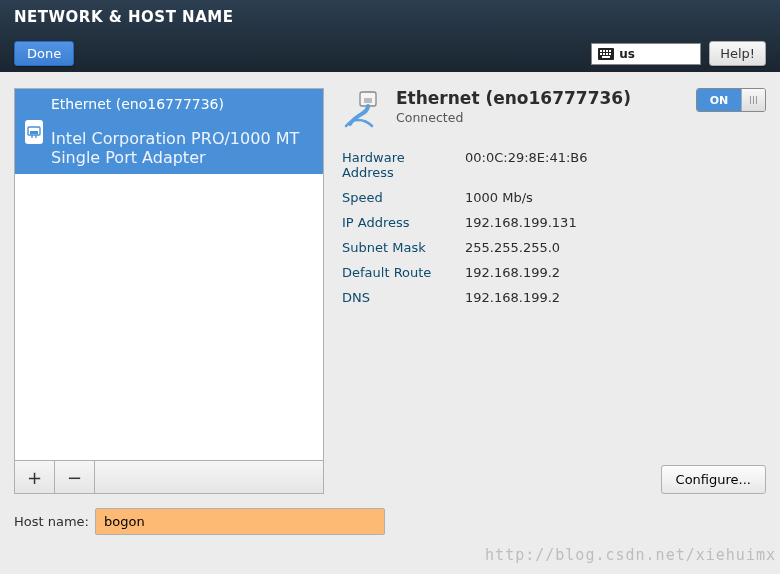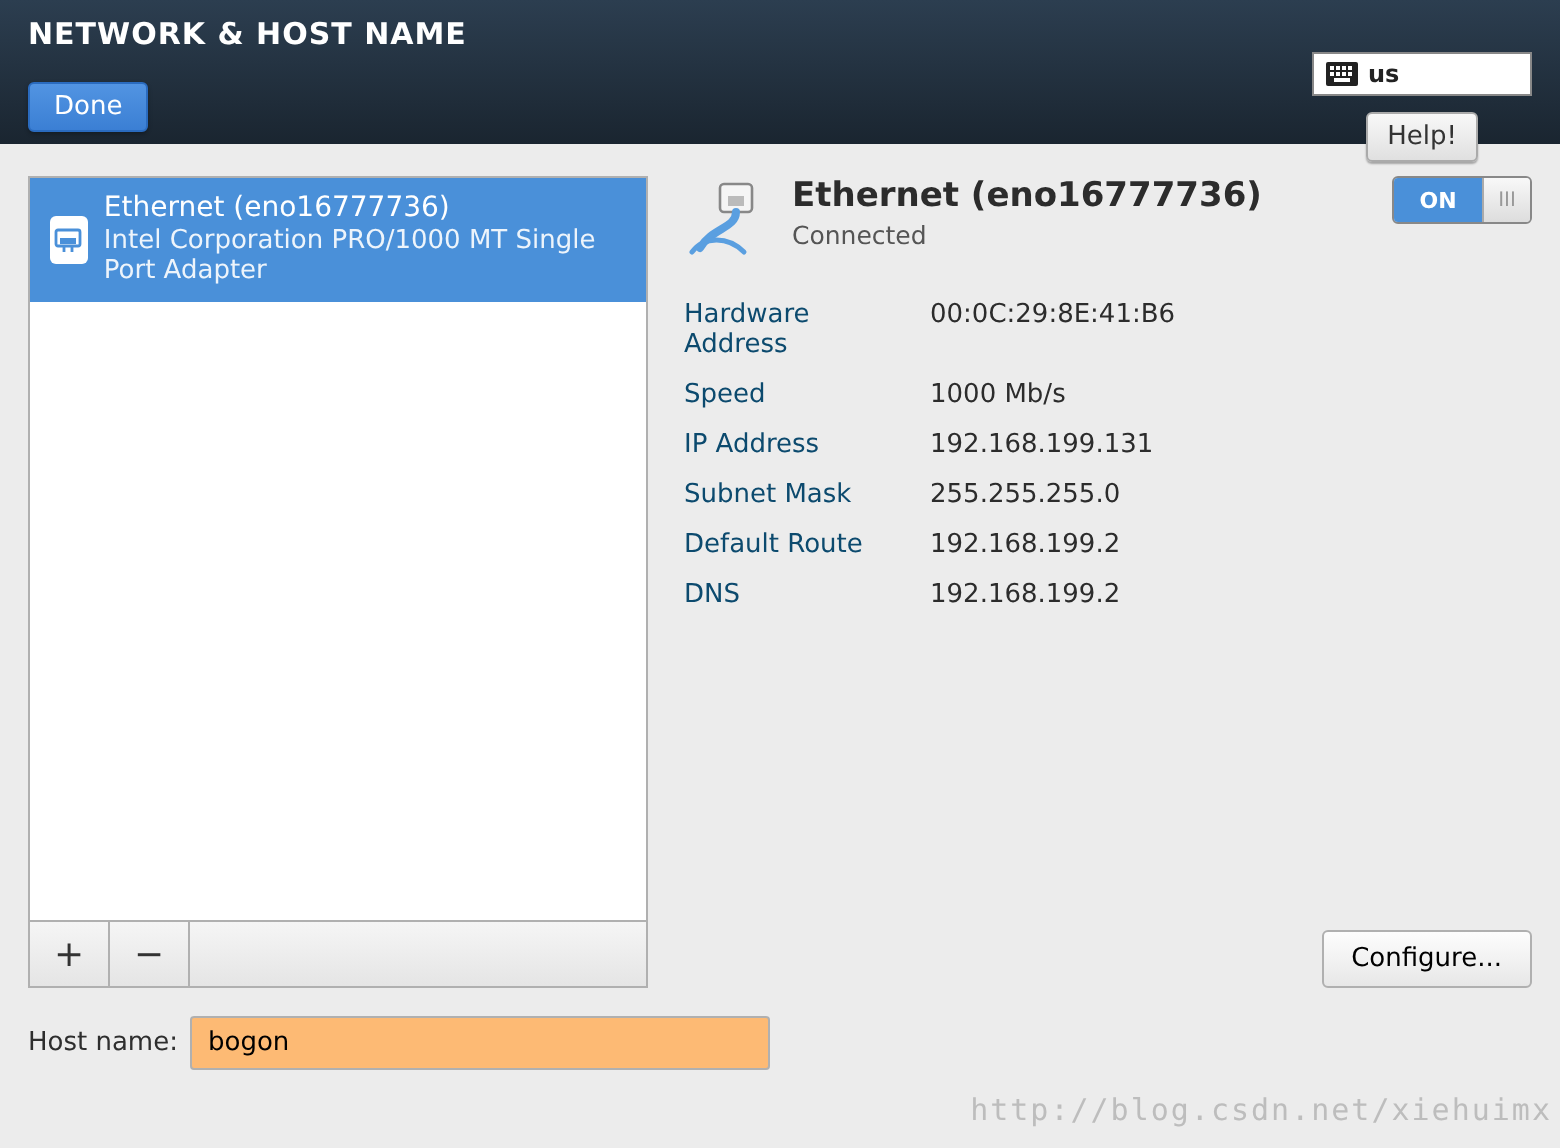--- a/index.html
+++ b/index.html
@@ -4,34 +4,34 @@
 <style>
 * { margin: 0; padding: 0; box-sizing: border-box; font-family: "DejaVu Sans", "Liberation Sans", sans-serif; }
 body { width: 780px; height: 574px; background: #ececec; overflow: hidden; font-size: 13px; color: #2e2e2e; }
 
 .header { height: 72px; background: linear-gradient(to bottom, #2c3e50, #1a2530); color: #fff; padding: 8px 14px 6px 14px; display: flex; flex-direction: column; justify-content: space-between; }
 .header-top { display: flex; justify-content: space-between; align-items: flex-start; }
 .header-title { font-size: 15px; font-weight: 600; letter-spacing: 0.5px; }
 .header-right-title { font-size: 15px; font-weight: 400; letter-spacing: 0.3px; }
 .header-bottom { display: flex; justify-content: space-between; align-items: center; }
 .btn-done { background: linear-gradient(to bottom, #5294e2, #3b7fd4); border: 1px solid #2a6bbf; color: #fff; padding: 4px 12px; border-radius: 3px; font-size: 13px; cursor: pointer; box-shadow: 0 1px 2px rgba(0,0,0,0.3); }
-.header-right-bottom { display: flex; gap: 8px; align-items: center; flex-direction: column; }
+.header-right-bottom { display: flex; gap: 8px; align-items: center; }
 .kb-box { background: #fff; border: 1px solid #888; padding: 3px 6px; width: 110px; display: flex; align-items: center; gap: 5px; color: #222; font-size: 12px; font-weight: bold; }
 .btn-help { background: linear-gradient(to bottom, #f8f8f8, #e0e0e0); border: 1px solid #aaa; color: #333; padding: 4px 10px; border-radius: 3px; font-size: 13px; cursor: pointer; box-shadow: 0 1px 1px rgba(0,0,0,0.3); }
 
 .body { padding: 16px 14px 8px 14px; display: flex; gap: 18px; height: 430px; }
 
 .left-panel { width: 310px; display: flex; flex-direction: column; }
 .device-list { flex: 1; background: #fff; border: 1px solid #b0b0b0; overflow: auto; }
 .device-item { display: flex; align-items: center; gap: 8px; padding: 7px 10px; cursor: pointer; }
 .device-item.selected { background: #4a90d9; color: #fff; }
 .device-icon-box { width: 24px; height: 24px; background: #fff; border-radius: 3px; display: flex; align-items: center; justify-content: center; }
 .device-text { line-height: 1.2; }
 .device-title { font-size: 14px; }
-.device-sub { font-size: 13px; opacity: 0.9; }
+.device-sub { font-size: 16px; opacity: 0.9; margin-top: 16px; }
 .list-btns { display: flex; border: 1px solid #b0b0b0; border-top: none; background: linear-gradient(to bottom,#f5f5f5,#e5e5e5); }
 .list-btn { width: 40px; height: 32px; border: none; border-right: 1px solid #b0b0b0; background: transparent; font-size: 18px; cursor: pointer; color: #333; }
 
 .right-panel { flex: 1; display: flex; flex-direction: column; }
 .iface-header { display: flex; align-items: flex-start; justify-content: space-between; margin-bottom: 18px; }
 .iface-header-left { display: flex; gap: 10px; align-items: flex-start; }
 .iface-title { font-size: 17px; font-weight: bold; color: #2c2c2c; }
 .iface-status { font-size: 12.5px; color: #555; margin-top: 2px; }
 
 .toggle { width: 70px; height: 24px; border: 1px solid #888; border-radius: 3px; display: flex; overflow: hidden; cursor: pointer; background: #e5e5e5; }

